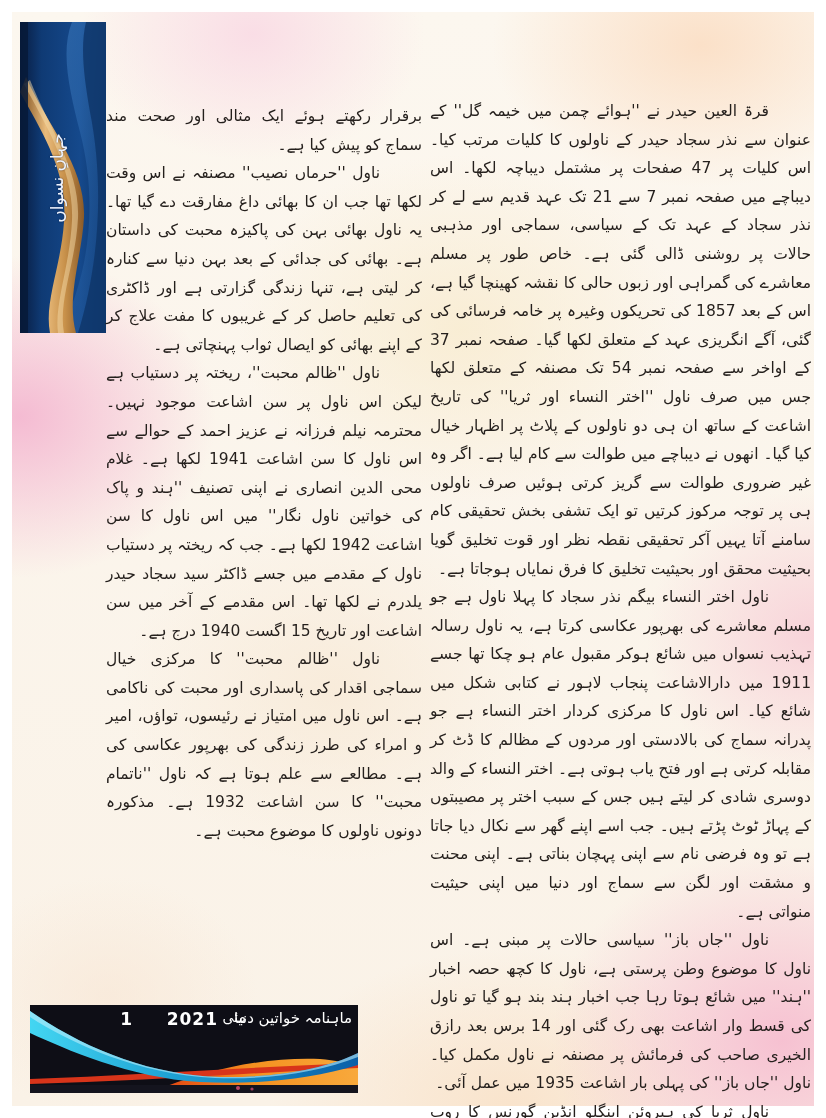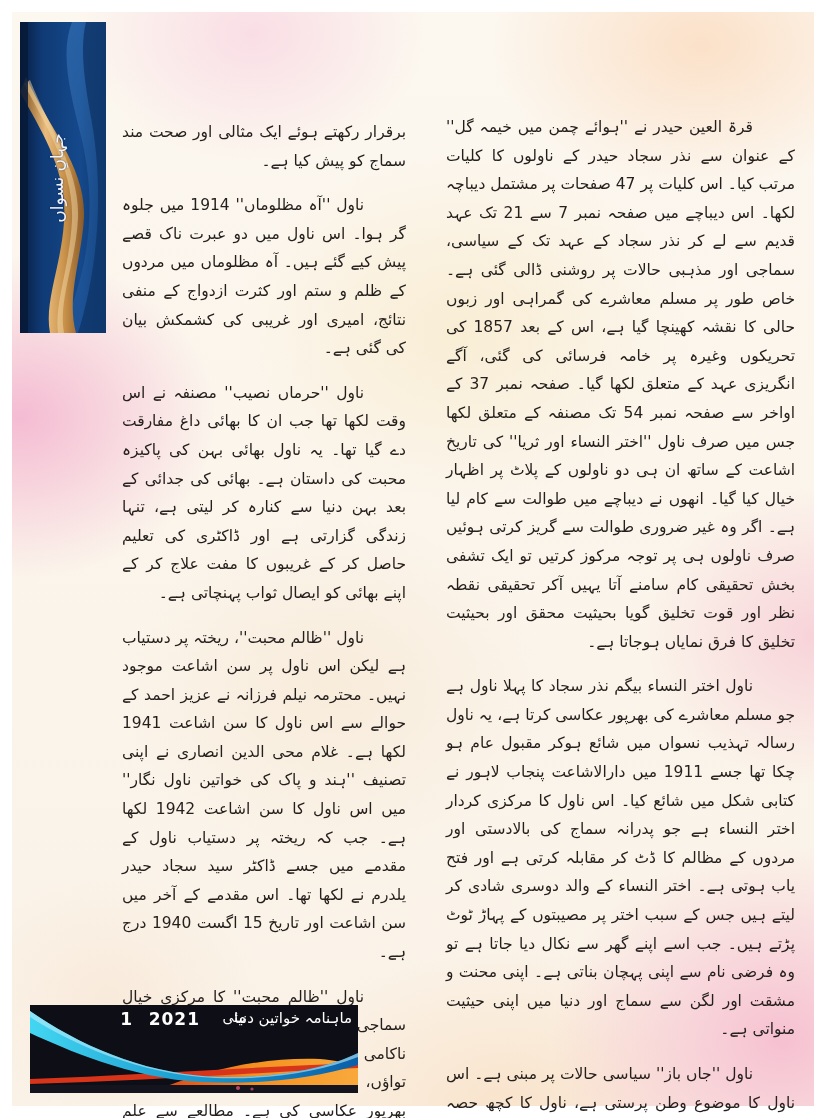--- a/index.html
+++ b/index.html
@@ -34,34 +34,34 @@
   .strip-title span{
     transform:rotate(-90deg) translateY(-6px);
     white-space:nowrap;color:#eef4ff;font-size:17px;letter-spacing:.5px;
     text-shadow:0 0 2px rgba(0,0,30,.6);
   }
   
   .col{
     position:absolute;direction:rtl;text-align:justify;
     color:#241f1c;font-size:15.5px;line-height:28.6px;
   }
-  .col p{margin:16px;text-indent:42px;}
+  .col p{margin:0;text-indent:42px;}
   .col p.no-indent{text-indent:0;}
   .col-right{left:430px;top:97px;width:381px;height:900px;}
   .col-left{left:106px;top:102px;width:316px;height:912px;}
   
   .footer{position:absolute;left:30px;top:1005px;width:328px;height:88px;}
   .footer svg{display:block;position:absolute;inset:0;}
   .footer-text{
     position:absolute;top:4px;left:0;width:100%;height:26px;color:#ffffff;
   }
   .footer-text .t{position:absolute;top:0;white-space:nowrap;}
   .ft-mag {right:6px;  font-size:15px;direction:rtl;}
   .ft-month{right:112px;font-size:14px;direction:rtl;}
-  .ft-year{right:158px;font-size:17px;font-weight:bold;letter-spacing:1px;}
+  .ft-year{right:140px;font-size:17px;font-weight:bold;letter-spacing:1px;}
   .ft-page{right:225px;font-size:17px;font-weight:bold;letter-spacing:1px;}
 </style>
 </head>
 <body>
 
 <div class="page-bg"></div>
 
 <div class="strip">
   <svg width="86" height="311" viewBox="0 0 86 311">
     <defs>
@@ -97,21 +97,20 @@
 <div class="col col-right">
   <p>قرۃ العین حیدر نے ''ہوائے چمن میں خیمہ گل'' کے عنوان سے نذر سجاد حیدر کے ناولوں کا کلیات مرتب کیا۔ اس کلیات پر 47 صفحات پر مشتمل دیباچہ لکھا۔ اس دیباچے میں صفحہ نمبر 7 سے 21 تک عہد قدیم سے لے کر نذر سجاد کے عہد تک کے سیاسی، سماجی اور مذہبی حالات پر روشنی ڈالی گئی ہے۔ خاص طور پر مسلم معاشرے کی گمراہی اور زبوں حالی کا نقشہ کھینچا گیا ہے، اس کے بعد 1857 کی تحریکوں وغیرہ پر خامہ فرسائی کی گئی، آگے انگریزی عہد کے متعلق لکھا گیا۔ صفحہ نمبر 37 کے اواخر سے صفحہ نمبر 54 تک مصنفہ کے متعلق لکھا جس میں صرف ناول ''اختر النساء اور ثریا'' کی تاریخ اشاعت کے ساتھ ان ہی دو ناولوں کے پلاٹ پر اظہار خیال کیا گیا۔ انھوں نے دیباچے میں طوالت سے کام لیا ہے۔ اگر وہ غیر ضروری طوالت سے گریز کرتی ہوئیں صرف ناولوں ہی پر توجہ مرکوز کرتیں تو ایک تشفی بخش تحقیقی کام سامنے آتا یہیں آکر تحقیقی نقطہ نظر اور قوت تخلیق گویا بحیثیت محقق اور بحیثیت تخلیق کا فرق نمایاں ہوجاتا ہے۔</p>
   <p>ناول اختر النساء بیگم نذر سجاد کا پہلا ناول ہے جو مسلم معاشرے کی بھرپور عکاسی کرتا ہے، یہ ناول رسالہ تہذیب نسواں میں شائع ہوکر مقبول عام ہو چکا تھا جسے 1911 میں دارالاشاعت پنجاب لاہور نے کتابی شکل میں شائع کیا۔ اس ناول کا مرکزی کردار اختر النساء ہے جو پدرانہ سماج کی بالادستی اور مردوں کے مظالم کا ڈٹ کر مقابلہ کرتی ہے اور فتح یاب ہوتی ہے۔ اختر النساء کے والد دوسری شادی کر لیتے ہیں جس کے سبب اختر پر مصیبتوں کے پہاڑ ٹوٹ پڑتے ہیں۔ جب اسے اپنے گھر سے نکال دیا جاتا ہے تو وہ فرضی نام سے اپنی پہچان بناتی ہے۔ اپنی محنت و مشقت اور لگن سے سماج اور دنیا میں اپنی حیثیت منواتی ہے۔</p>
   <p>ناول ''جاں باز'' سیاسی حالات پر مبنی ہے۔ اس ناول کا موضوع وطن پرستی ہے، ناول کا کچھ حصہ اخبار ''ہند'' میں شائع ہوتا رہا جب اخبار ہند بند ہو گیا تو ناول کی قسط وار اشاعت بھی رک گئی اور 14 برس بعد رازق الخیری صاحب کی فرمائش پر مصنفہ نے ناول مکمل کیا۔ ناول ''جاں باز'' کی پہلی بار اشاعت 1935 میں عمل آئی۔</p>
   <p>ناول ثریا کی ہیروئن اینگلو انڈین گورنس کا روپ اختیار کر لیتی ہے۔ یہ ناول 1930ء میں شائع کیا گیا۔ اس ناول میں قدم قدم پر تعلیم کا پرچار عام کیا گیا۔ نذر سجاد نے ہندو مسلم شادی کے موضوع پر ''مذہب اور عشق'' کے عنوان سے ایک اور ناول لکھا جو 1935ء میں منظر عام پر آیا۔</p>
 
 </div>
 
 <div class="col col-left">
   <p class="no-indent">برقرار رکھتے ہوئے ایک مثالی اور صحت مند سماج کو پیش کیا ہے۔</p>
-  <p>ناول ''آہ مظلوماں'' 1914 میں جلوہ گر ہوا۔ اس ناول میں دو عبرت ناک قصے پیش کیے گئے ہیں۔ آہ مظلوماں میں مردوں کے ظلم و ستم اور کثرت ازدواج کے منفی نتائج، امیری اور غریبی کی کشمکش بیان کی گئی ہے۔</p>
   <p>ناول ''حرماں نصیب'' مصنفہ نے اس وقت لکھا تھا جب ان کا بھائی داغ مفارقت دے گیا تھا۔ یہ ناول بھائی بہن کی پاکیزہ محبت کی داستان ہے۔ بھائی کی جدائی کے بعد بہن دنیا سے کنارہ کر لیتی ہے، تنہا زندگی گزارتی ہے اور ڈاکٹری کی تعلیم حاصل کر کے غریبوں کا مفت علاج کر کے اپنے بھائی کو ایصال ثواب پہنچاتی ہے۔</p>
   <p>ناول ''ظالم محبت''، ریختہ پر دستیاب ہے لیکن اس ناول پر سن اشاعت موجود نہیں۔ محترمہ نیلم فرزانہ نے عزیز احمد کے حوالے سے اس ناول کا سن اشاعت 1941 لکھا ہے۔ غلام محی الدین انصاری نے اپنی تصنیف ''ہند و پاک کی خواتین ناول نگار'' میں اس ناول کا سن اشاعت 1942 لکھا ہے۔ جب کہ ریختہ پر دستیاب ناول کے مقدمے میں جسے ڈاکٹر سید سجاد حیدر یلدرم نے لکھا تھا۔ اس مقدمے کے آخر میں سن اشاعت اور تاریخ 15 اگست 1940 درج ہے۔</p>
   <p>ناول ''ظالم محبت'' کا مرکزی خیال سماجی اقدار کی پاسداری اور محبت کی ناکامی ہے۔ اس ناول میں امتیاز نے رئیسوں، تواؤں، امیر و امراء کی طرز زندگی کی بھرپور عکاسی کی ہے۔ مطالعے سے علم ہوتا ہے کہ ناول ''ناتمام محبت'' کا سن اشاعت 1932 ہے۔ مذکورہ دونوں ناولوں کا موضوع محبت ہے۔</p>
 
 </div>
 
 <div class="footer">
   <svg width="328" height="88" viewBox="0 0 328 88">
     <defs>
       <linearGradient id="teal" x1="0" y1="0" x2="1" y2="0">

